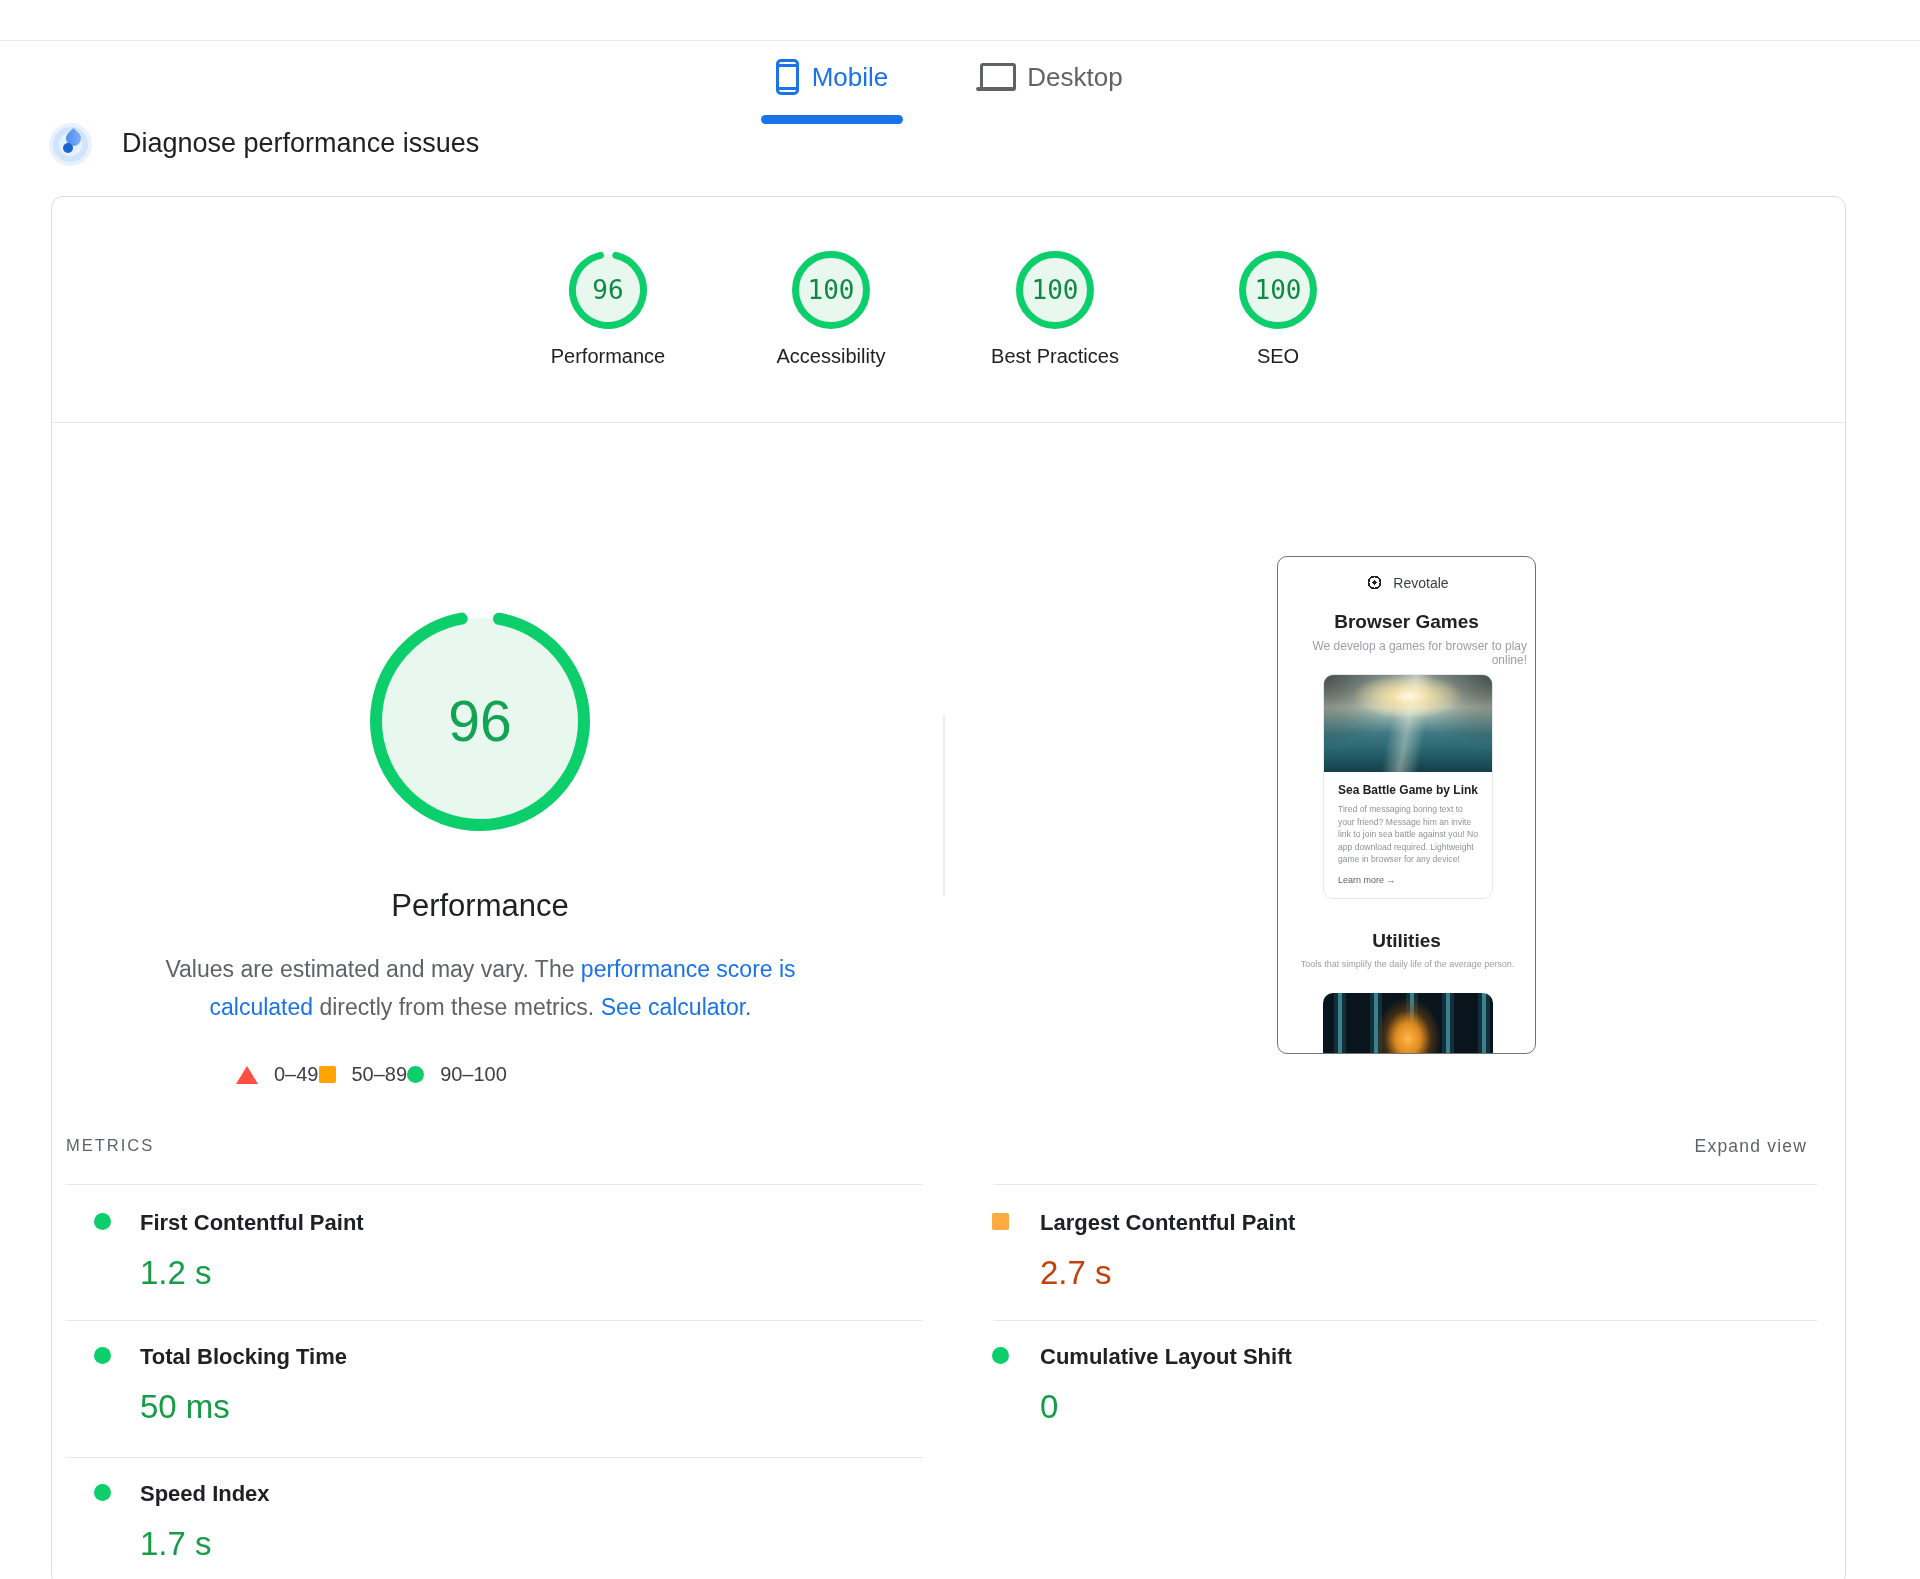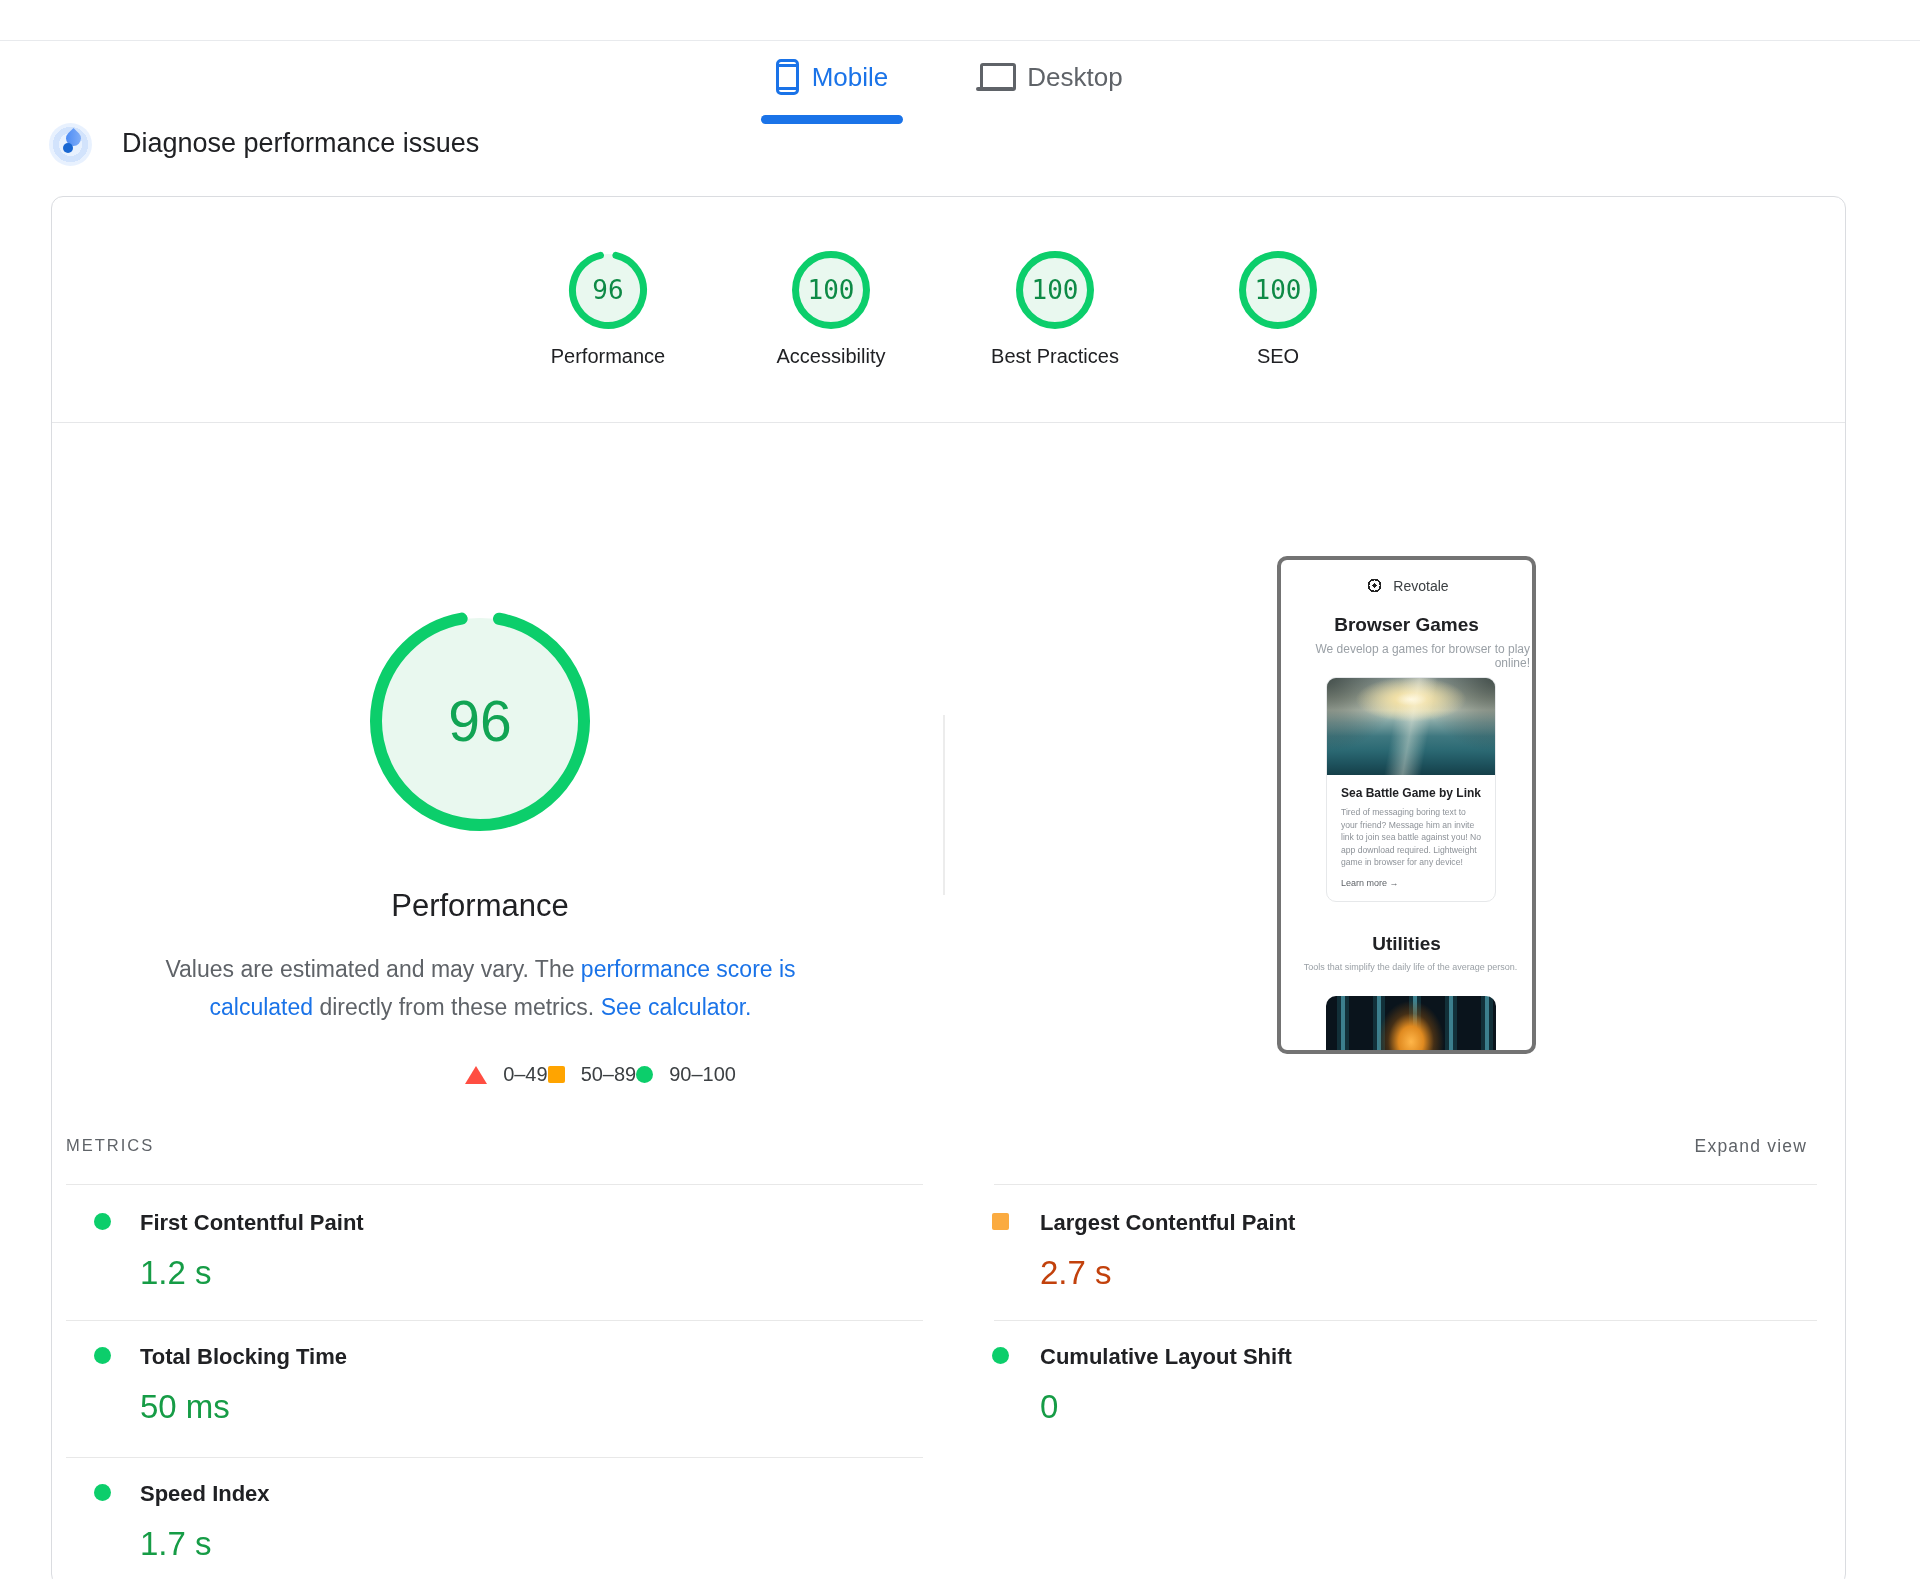--- a/index.html
+++ b/index.html
@@ -53,21 +53,21 @@
   
   .big-gauge { left:368px; top:609px; width:224px; height:224px; }
   .big-gauge-num { position:absolute; left:0; top:0; width:224px; height:224px; display:flex; align-items:center; justify-content:center;
     font-size:57px; color:#12a454; }
   .perf-heading { left:280px; top:888px; width:400px; text-align:center; font-size:31px; color:#202124; }
 
   .disclaimer { left:148px; top:950px; width:665px; text-align:center; font-size:23px; line-height:38px; color:#5f6368; }
   .disclaimer a { color:#1a73e8; text-decoration:none; cursor:pointer; }
 
   
-  .legend { left:236px; top:1063px; width:500px; display:flex; justify-content:flex-end; align-items:center; }
+  .legend { left:236px; top:1063px; width:500px; display:flex; justify-content:flex-start; align-items:center; }
   .legend-item { display:flex; align-items:center; gap:16px; }
   .legend-label { font-size:20px; color:#3c4043; }
   .shape-triangle { width:0; height:0; border-left:11px solid transparent; border-right:11px solid transparent; border-bottom:18px solid #ff4e42; }
   .shape-square { width:17px; height:17px; border-radius:2px; background:#ffa400; }
   .shape-circle { width:17px; height:17px; border-radius:50%; background:#0cce6b; }
 
   
   .v-divider { left:943px; top:715px; width:2px; height:180px; background:#ececec; }
 
   
@@ -77,21 +77,21 @@
   .mb-l { left:66px; width:857px; }
   .mb-r { left:994px; width:823px; }
   .metric-dot { width:17px; height:17px; border-radius:50%; background:#0cce6b; }
   .metric-square { width:17px; height:17px; border-radius:2px; background:#fbab40; }
   .metric-label { font-size:22px; color:#202124;font-weight:bold; }
   .metric-value { font-size:33px; }
   .val-good { color:#169c46; }
   .val-average { color:#c2410c; }
 
   
-  .thumb { left:1277px; top:556px; width:259px; height:498px; background:#fff; border:4px solid #737373; border-radius:10px; overflow:hidden; cursor:pointer; }
+  .thumb { left:1277px; top:556px; width:259px; height:498px; background:#fff; border:1px solid #737373; border-radius:10px; overflow:hidden; cursor:pointer; }
   .thumb .brand { position:absolute; left:0; top:15px; width:100%; display:flex; align-items:center; justify-content:center; gap:8px; }
   .brand-logo { width:21px; height:21px; border-radius:50%;
     background:radial-gradient(circle, #222 0 14%, #fff 14% 34%, #222 34% 46%, #fff 46% 78%, #222 78% 92%, #fff 92%); }
   .brand-name { font-size:14px; color:#3c4043; }
   .thumb-h1 { position:absolute; left:0; width:100%; text-align:center; font-weight:700; color:#202124; }
   .bg-heading { top:54px; font-size:19px; }
   .bg-tagline { position:absolute; left:10px; top:82px; width:239px; text-align:right; font-size:12px; color:#9aa0a6; }
   .game-card { position:absolute; left:45px; top:117px; width:170px; height:225px; border:1px solid #e6e8ea; border-radius:10px; overflow:hidden; background:#fff; }
   .sea-img { position:absolute; left:0; top:0; width:168px; height:97px;
     background:

